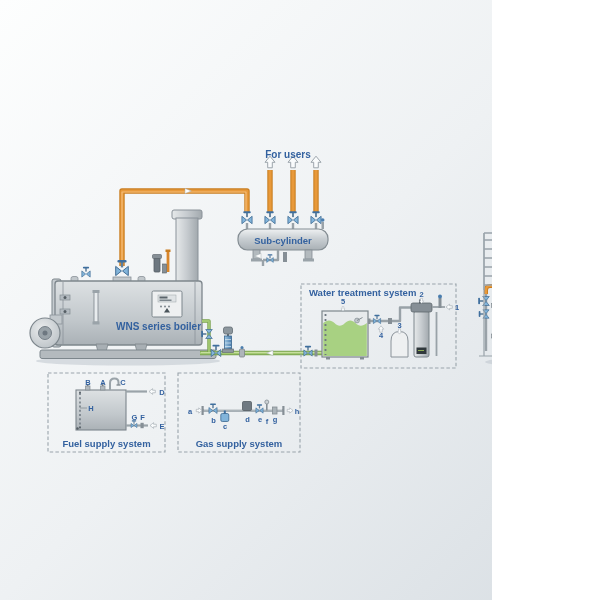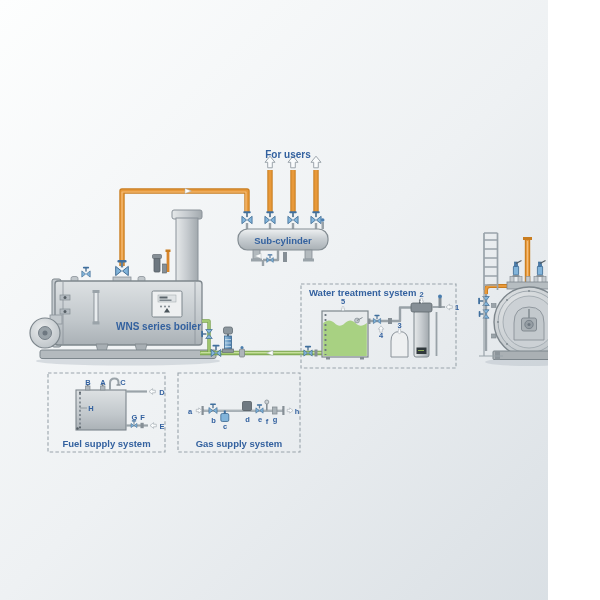--- a/index.html
+++ b/index.html
@@ -1,16 +1,16 @@
 <!DOCTYPE html>
 <html><head>
 <meta charset="utf-8">
 <style>
   html,body{margin:0;padding:0;background:#fff;}
-  #canvas{position:relative;width:548px;height:600px;overflow:hidden;
+  #canvas{position:relative;width:492px;height:600px;overflow:hidden;
           font-family:"Liberation Sans",sans-serif;}
   svg{display:block}
   .tl{font-family:"Liberation Sans",sans-serif;font-weight:600;fill:#33619f;}
   .am{text-anchor:middle}
   .s10{font-size:10px}.s95{font-size:9.5px}.s75{font-size:7.5px}
   .po1{stroke:#c97d20;stroke-width:5.4;fill:none;stroke-linejoin:round}
   .po2{stroke:#e8993a;stroke-width:3.2;fill:none;stroke-linejoin:round}
   .po3{stroke:#f4bd7a;stroke-width:1.2;fill:none;stroke-linejoin:round}
   .poA{stroke:#c97d20;stroke-width:4;fill:none;stroke-linejoin:round}
   .poB{stroke:#e8993a;stroke-width:2.2;fill:none;stroke-linejoin:round}

